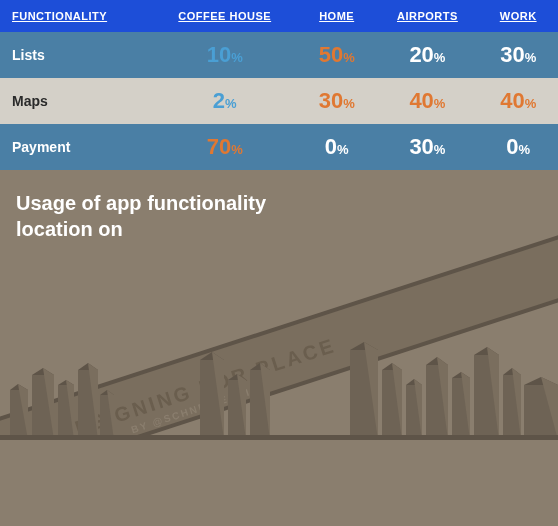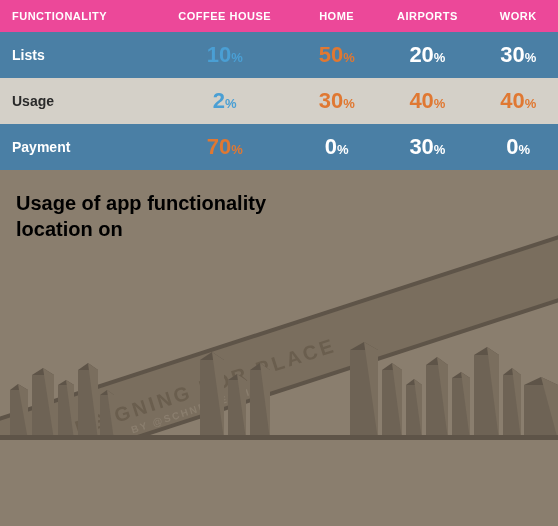--- a/index.html
+++ b/index.html
@@ -16,28 +16,29 @@
       background-color: #2a2a2a;
       padding: 0;
     }
 
     table {
       width: 100%;
       border-collapse: collapse;
     }
 
     thead th {
-      background-color: #ec4899;
+      background-color: #1d4ed8;
       color: #ffffff;
       font-size: 11px;
       font-weight: bold;
       text-transform: uppercase;
       padding: 10px 8px;
       text-align: center;
       letter-spacing: 0.5px;
+      text-decoration: underline;
     }
 
     thead th:first-child {
       text-align: left;
       padding-left: 12px;
     }
 
     tbody tr:nth-child(odd) {
       background-color: #4a7fa5;
     }
@@ -96,21 +97,21 @@
     .bottom-text {
       position: absolute;
       top: 20px;
       left: 16px;
       z-index: 10;
     }
 
     .bottom-text p {
       font-size: 20px;
       font-weight: bold;
-      color: #000000;
+      color: #ffffff;
       line-height: 1.3;
     }
 
     
     .iso-city {
       position: absolute;
       bottom: 0;
       width: 100%;
       height: 210px;
       z-index: 2;
@@ -134,21 +135,21 @@
 
       <tr>
         <td>Lists</td>
         <td><span class="val-blue">10</span><span class="pct val-blue">%</span></td>
         <td><span class="val-orange">50</span><span class="pct val-orange">%</span></td>
         <td><span class="val-white">20</span><span class="pct val-white">%</span></td>
         <td><span class="val-white">30</span><span class="pct val-white">%</span></td>
       </tr>
 
       <tr>
-        <td>Usage</td>
+        <td>Maps</td>
         <td><span class="val-blue">2</span><span class="pct val-blue">%</span></td>
         <td><span class="val-orange">30</span><span class="pct val-orange">%</span></td>
         <td><span class="val-orange">40</span><span class="pct val-orange">%</span></td>
         <td><span class="val-orange">40</span><span class="pct val-orange">%</span></td>
       </tr>
 
       <tr>
         <td>Payment</td>
         <td><span class="val-orange">70</span><span class="pct val-orange">%</span></td>
         <td><span class="val-white">0</span><span class="pct val-white">%</span></td>

